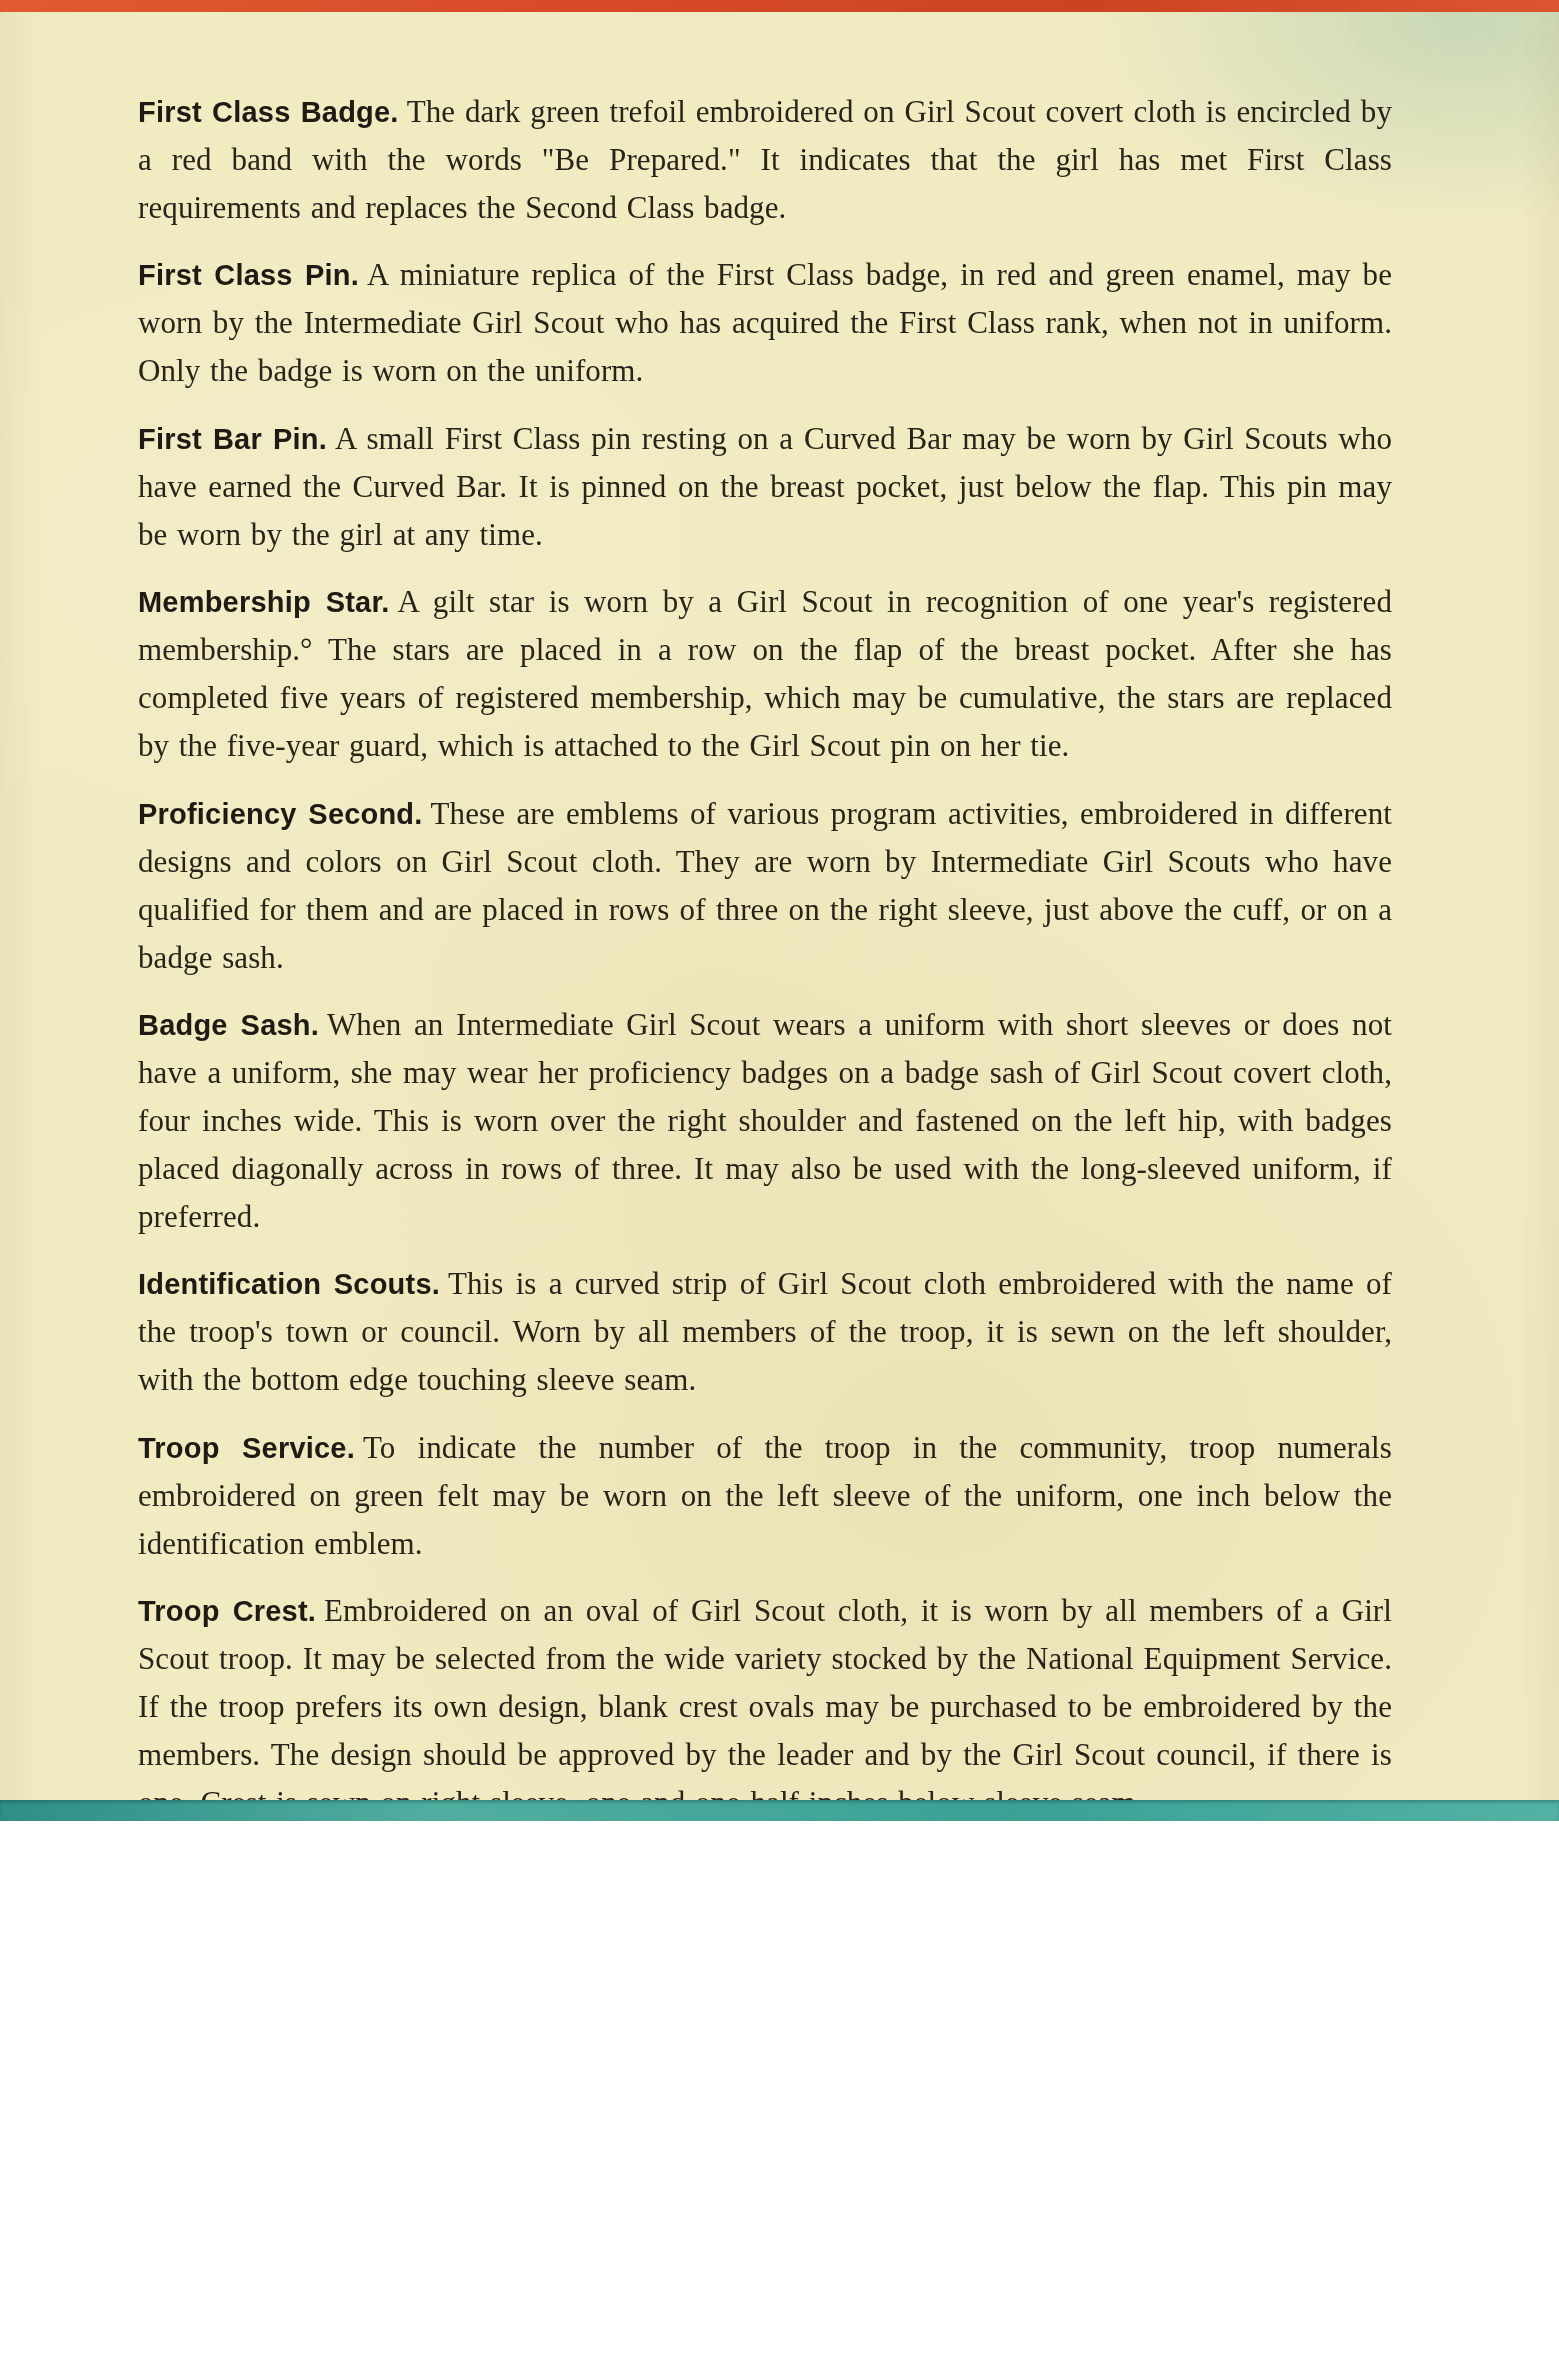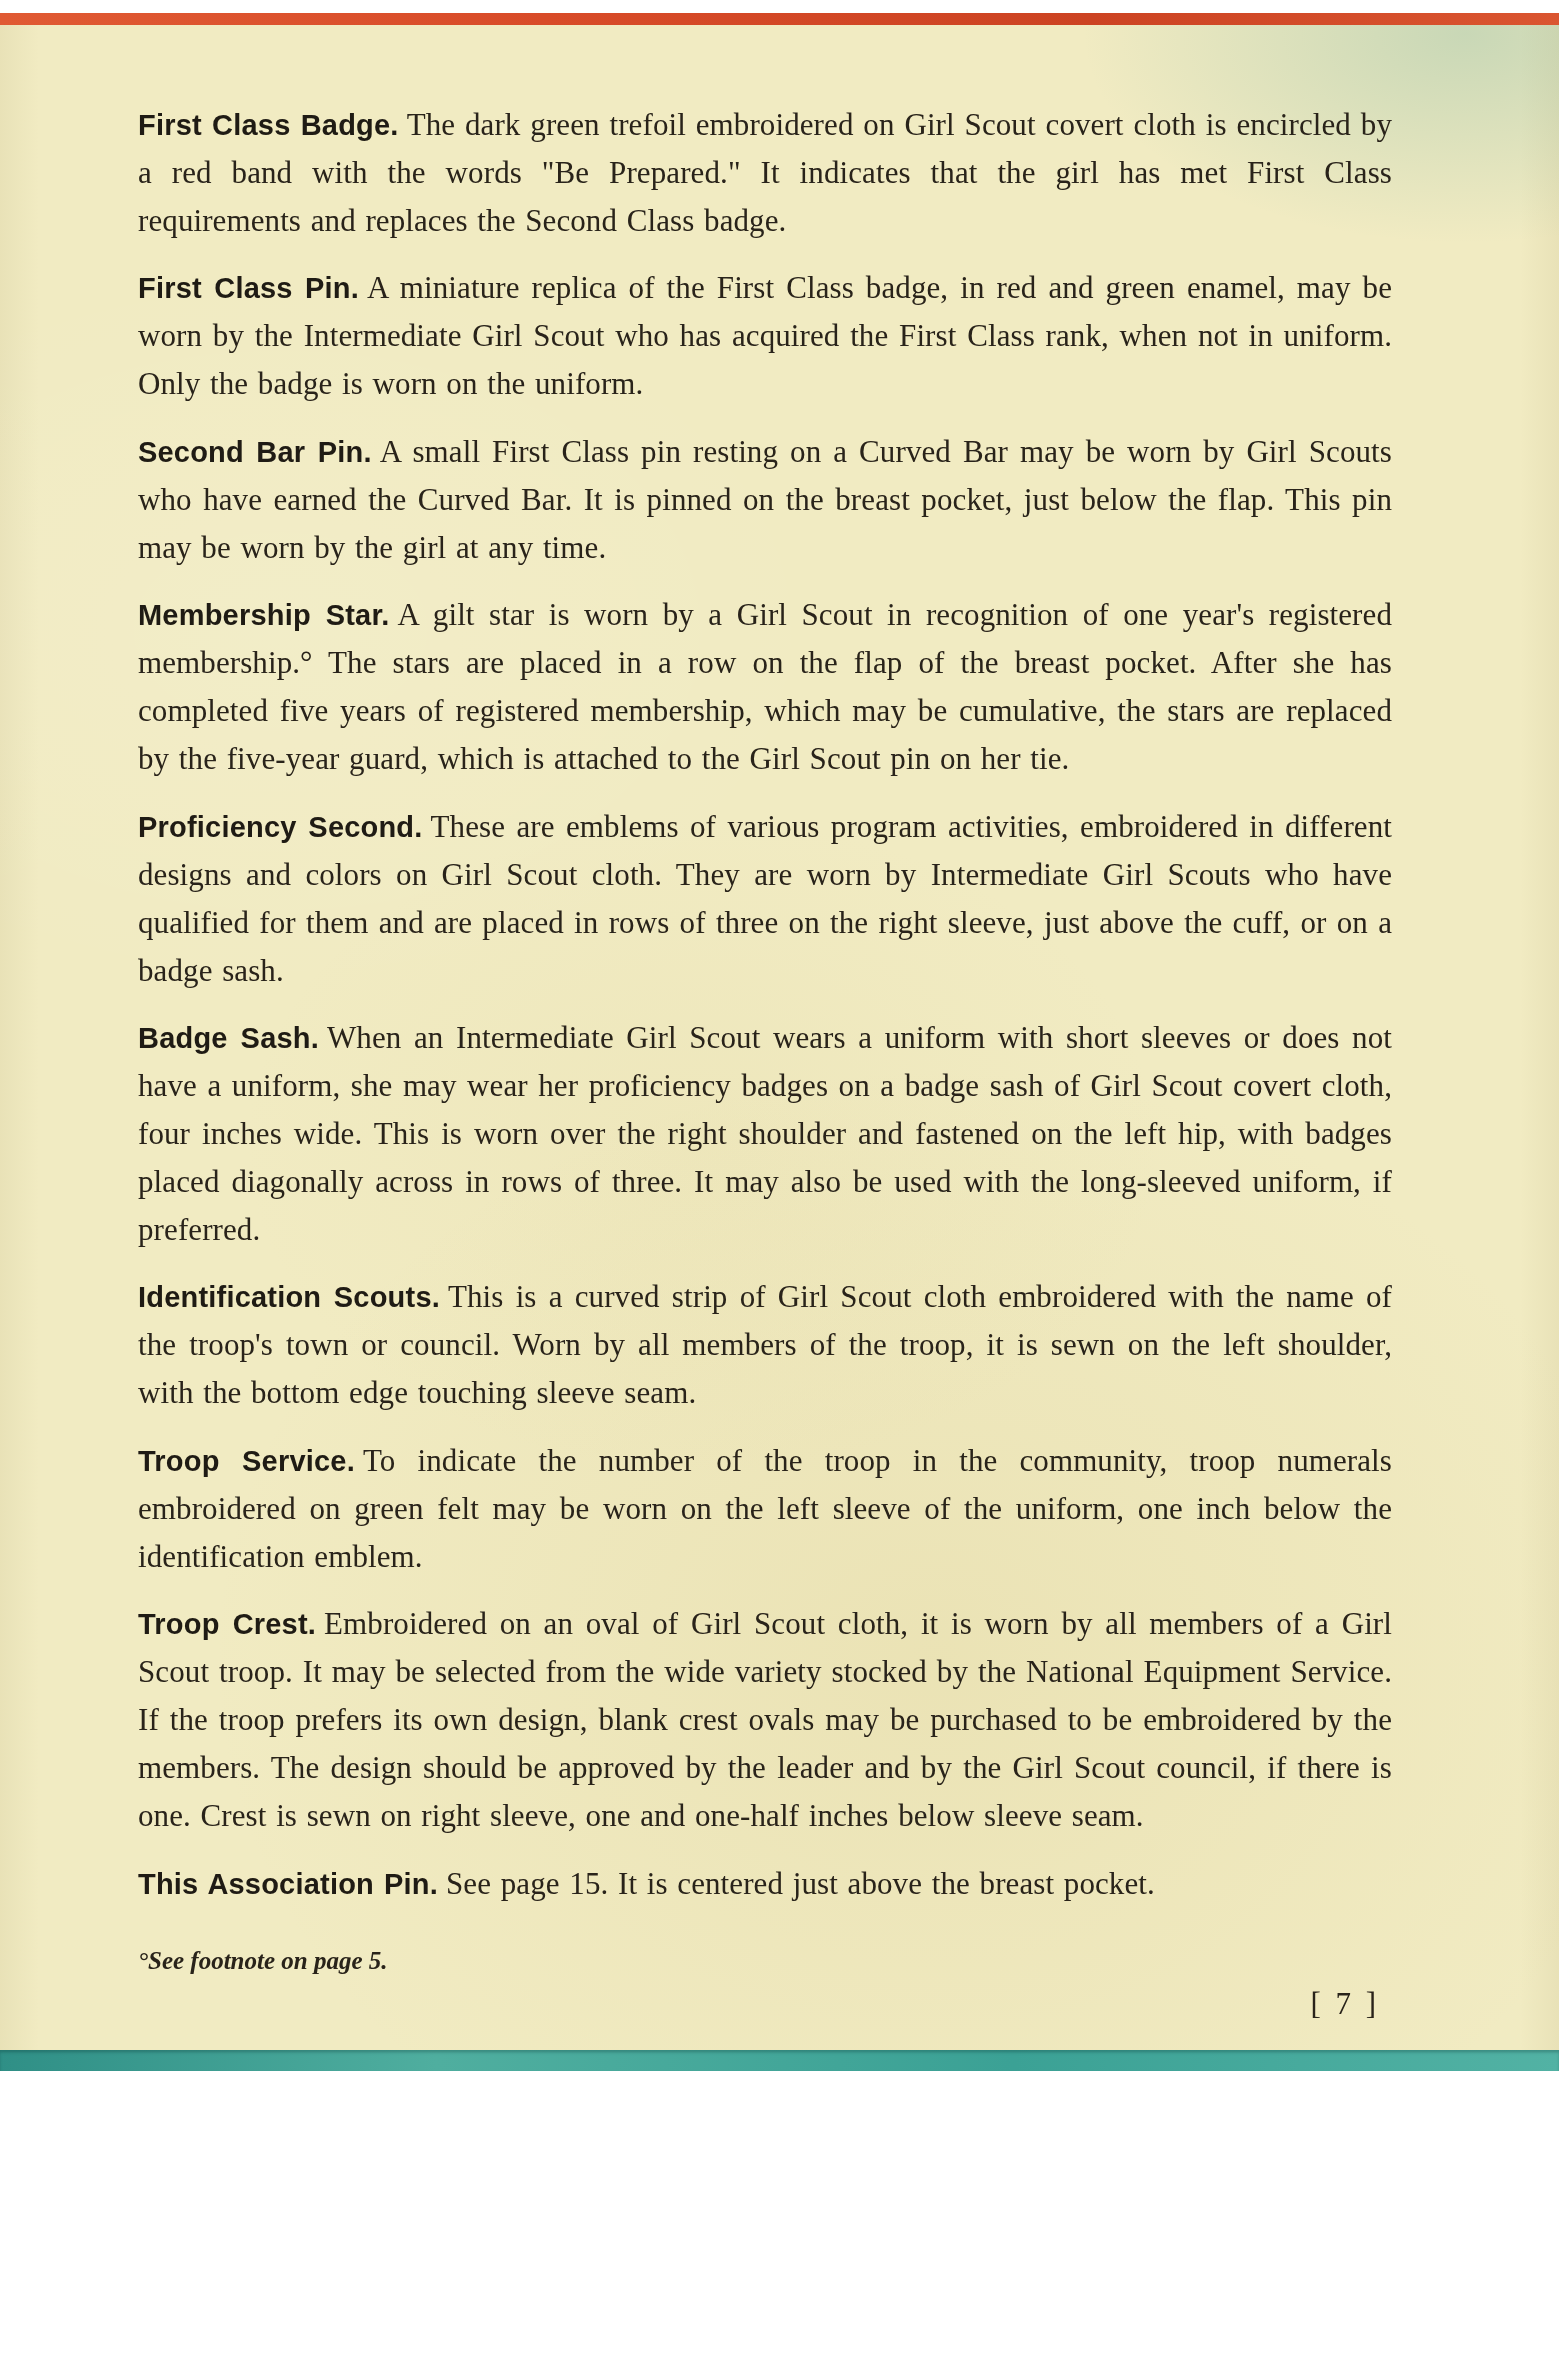--- a/index.html
+++ b/index.html
@@ -7,31 +7,30 @@
     padding: 0;
   }
   body {
     width: 1559px;
     height: 2377px;
     font-family: "Liberation Serif", serif;
   }
   .page {
     position: relative;
     width: 1559px;
-    height: 2058px;
+    height: 1821px;
     overflow: hidden;
     background:
       radial-gradient(ellipse 547px 300px at 94% 1%, rgba(96, 165, 152, 0.28), transparent 70%),
       radial-gradient(ellipse 793px 529px at 18% 30%, rgba(255, 255, 250, 0.10), transparent 70%),
       radial-gradient(ellipse 970px 793px at 60% 80%, rgba(196, 176, 100, 0.14), transparent 75%),
       radial-gradient(ellipse 617px 441px at 45% 55%, rgba(210, 195, 130, 0.10), transparent 75%),
       linear-gradient(to right, rgba(120, 100, 40, 0.07), transparent 2.5%, transparent 97.5%, rgba(120, 100, 40, 0.07)),
       var(--paper, #f1ebc2);
     color: var(--ink, #26211a);
-    margin-top: 13px;
   }
   .strip-top {
     position: absolute;
     top: 0; left: 0; right: 0;
     height: 11.5px;
     background: linear-gradient(90deg, #e05a33, #d84b28 35%, #cc4322 70%, #da5530);
   }
   .strip-bottom {
     position: absolute;
     bottom: 0; left: 0; right: 0;
@@ -94,21 +93,21 @@
 
     <div class="section">
       <p class="para"><b class="head">First Class Badge.</b><span>The dark green trefoil embroidered on Girl Scout covert cloth is encircled by a red band with the words "Be Prepared." It indicates that the girl has met First Class requirements and replaces the Second Class badge.</span></p>
     </div>
 
     <div class="section">
       <p class="para"><b class="head">First Class Pin.</b><span>A miniature replica of the First Class badge, in red and green enamel, may be worn by the Intermediate Girl Scout who has acquired the First Class rank, when not in uniform. Only the badge is worn on the uniform.</span></p>
     </div>
 
     <div class="section">
-      <p class="para"><b class="head">Second Bar Pin.</b><span>A small First Class pin resting on a Curved Bar may be worn by Girl Scouts who have earned the Curved Bar. It is pinned on the breast pocket, just below the flap. This pin may be worn by the girl at any time.</span></p>
+      <p class="para"><b class="head">First Bar Pin.</b><span>A small First Class pin resting on a Curved Bar may be worn by Girl Scouts who have earned the Curved Bar. It is pinned on the breast pocket, just below the flap. This pin may be worn by the girl at any time.</span></p>
     </div>
 
     <div class="section">
       <p class="para"><b class="head">Membership Star.</b><span>A gilt star is worn by a Girl Scout in recognition of one year's registered membership.° The stars are placed in a row on the flap of the breast pocket. After she has completed five years of registered membership, which may be cumulative, the stars are replaced by the five-year guard, which is attached to the Girl Scout pin on her tie.</span></p>
     </div>
 
     <div class="section">
       <p class="para"><b class="head">Proficiency Second.</b><span>These are emblems of various program activities, embroidered in different designs and colors on Girl Scout cloth. They are worn by Intermediate Girl Scouts who have qualified for them and are placed in rows of three on the right sleeve, just above the cuff, or on a badge sash.</span></p>
     </div>
 

